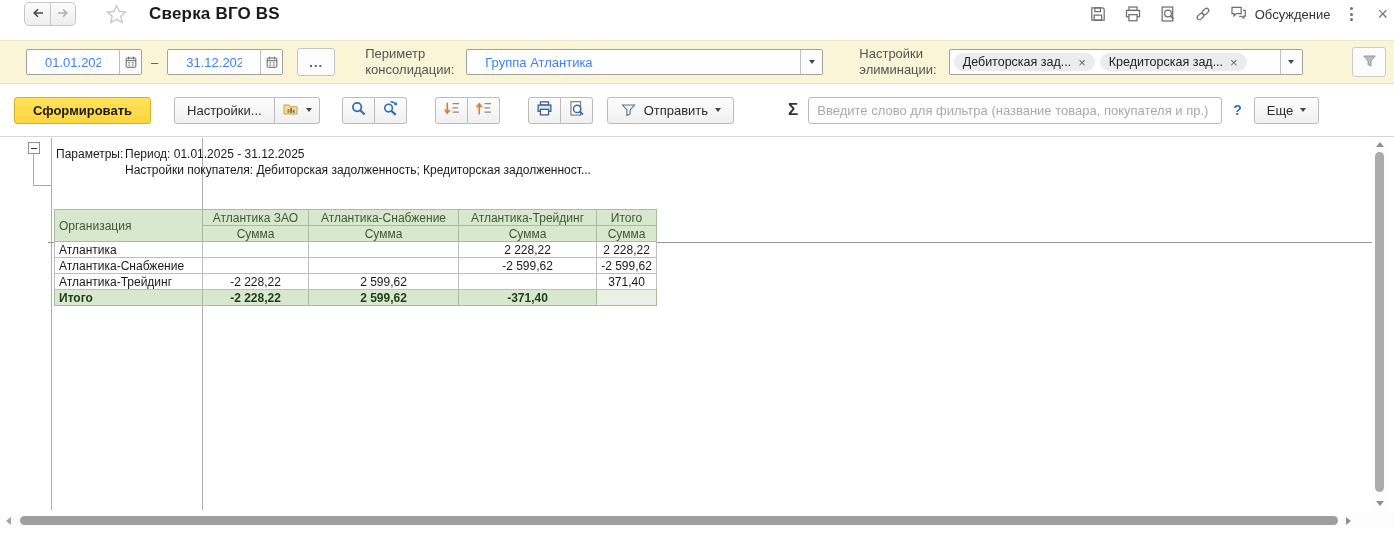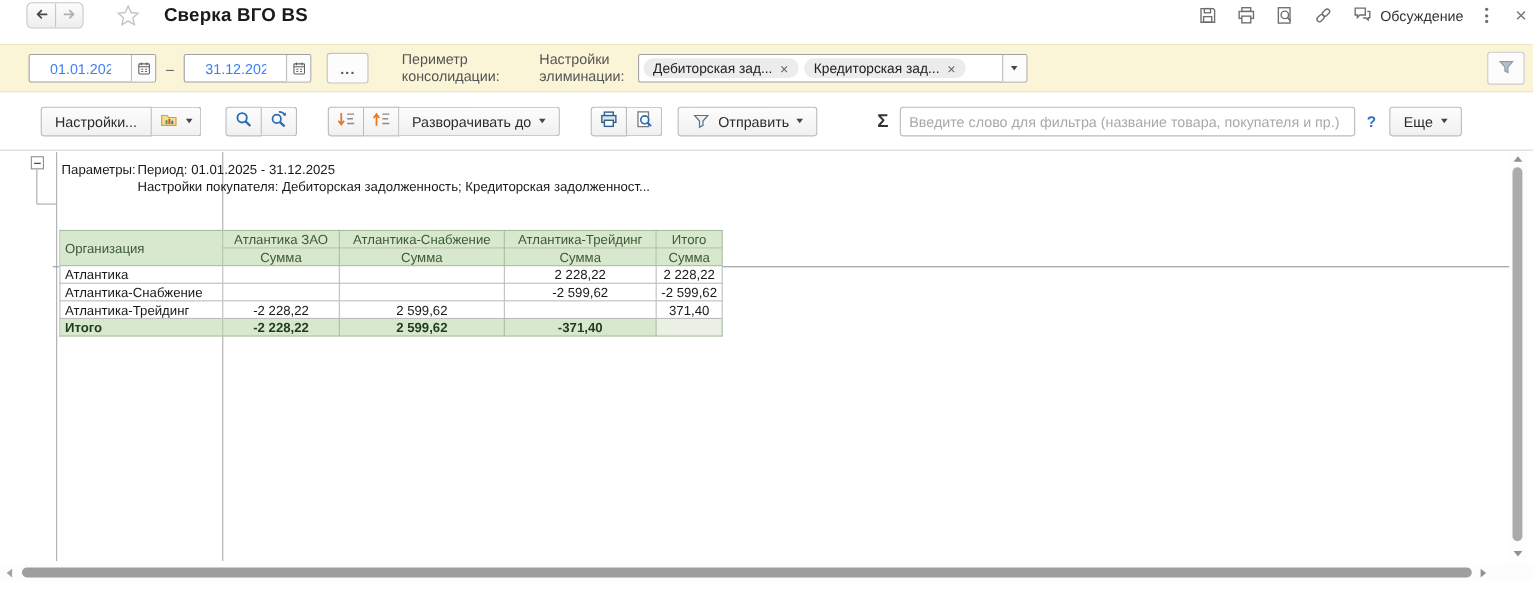--- a/index.html
+++ b/index.html
@@ -178,20 +178,26 @@
           <path d="M5 9h2M9 9h2M5 11.5h2M9 11.5h2" stroke="#5E5E5E" stroke-width="1.1"></path>
         </svg>
     </span>
   </div>
   <div class="dots-btn">...</div>
 
   <div class="lbl2" style="margin-left:30px">
     <div>Периметр</div>
     <div>консолидации:</div>
   </div>
+  <div class="field" style="margin-left:12px">
+    <input class="cin" value="Группа Атлантика" style="">
+    <span class="seg">
+        <span class="caret" style="margin-left:0"></span>
+      </span>
+  </div>
 
   <div class="lbl2" style="margin-left:36px">
     <div>Настройки</div>
     <div>элиминации:</div>
   </div>
   <div class="field" style="margin-left:12px">
     <div class="tagfield">
       <span class="pill">
         <span>Дебиторская зад...</span>
         <span class="x">×</span>
@@ -209,20 +215,21 @@
   <div class="funnel-btn">
     <span>
       <svg width="17" height="16" viewBox="0 0 16 16">
           <path d="M2.3 3h11.4L9.4 8v5L6.6 11.6V8z" fill="#B4BFC8" stroke="#8C97A1" stroke-width="1"></path>
         </svg>
     </span>
   </div>
 </div>
 
 <div class="toolbar">
+  <button class="btn yellow">Сформировать</button>
 
   <div class="grp" style="margin-left:23px">
     <button class="btn">Настройки...</button>
     <button class="btn icon">
       <span>
         <svg width="17" height="16" viewBox="0 0 16 16">
             <path d="M1.5 4h5l1.4 1.8h6.6V13H1.5z" fill="#F7DD8F" stroke="#C9A23E" stroke-width="1"></path>
             <rect x="5" y="8.2" width="1.8" height="3.6" fill="#4D9E4D"></rect>
             <rect x="7.6" y="7" width="1.8" height="4.8" fill="#C9503C"></rect>
             <rect x="10.2" y="8.8" width="1.8" height="3" fill="#3F72B5"></rect>
@@ -264,24 +271,20 @@
       </span>
     </button>
     <button class="btn icon">
       <span>
         <svg width="17" height="17" viewBox="0 0 16 16">
             <path d="M9 3.5h6M9 7.5h5M9 11.5h6" stroke="#8A8A8A" stroke-width="1.2"></path>
             <path d="M4 4.5v9" stroke="#E8771F" stroke-width="1.5"></path>
             <path d="M1.6 6.8 4 3.6l2.4 3.2" fill="none" stroke="#E8771F" stroke-width="1.5"></path>
           </svg>
       </span>
-    </button>
-    <button class="btn">
-      <span>Разворачивать до</span>
-      <span class="caret"></span>
     </button>
   </div>
 
   <div class="grp" style="margin-left:28px">
     <button class="btn icon">
       <span>
         <svg width="17" height="17" viewBox="0 0 16 16">
             <rect x="4.2" y="1.8" width="7.6" height="3" fill="#fff" stroke="#33608C" stroke-width="1.2"></rect>
             <rect x="2" y="4.8" width="12" height="5.8" fill="#DCE7F2" stroke="#33608C" stroke-width="1.2"></rect>
             <rect x="4.2" y="8.8" width="7.6" height="5.2" fill="#fff" stroke="#33608C" stroke-width="1.2"></rect>

